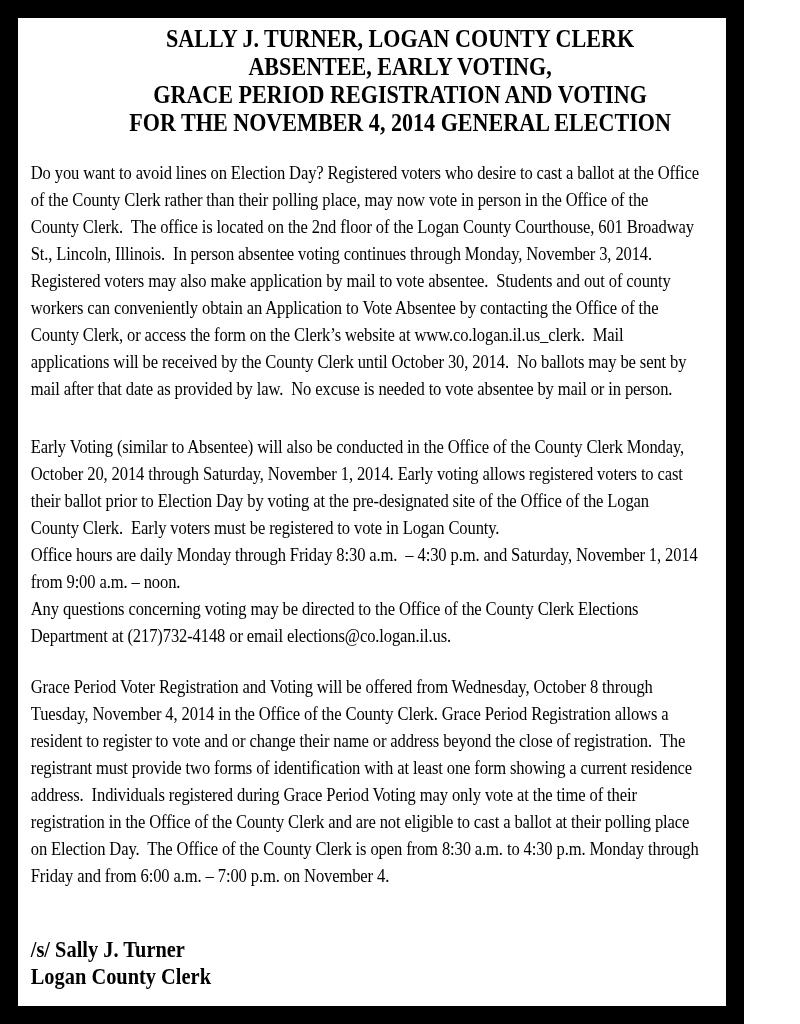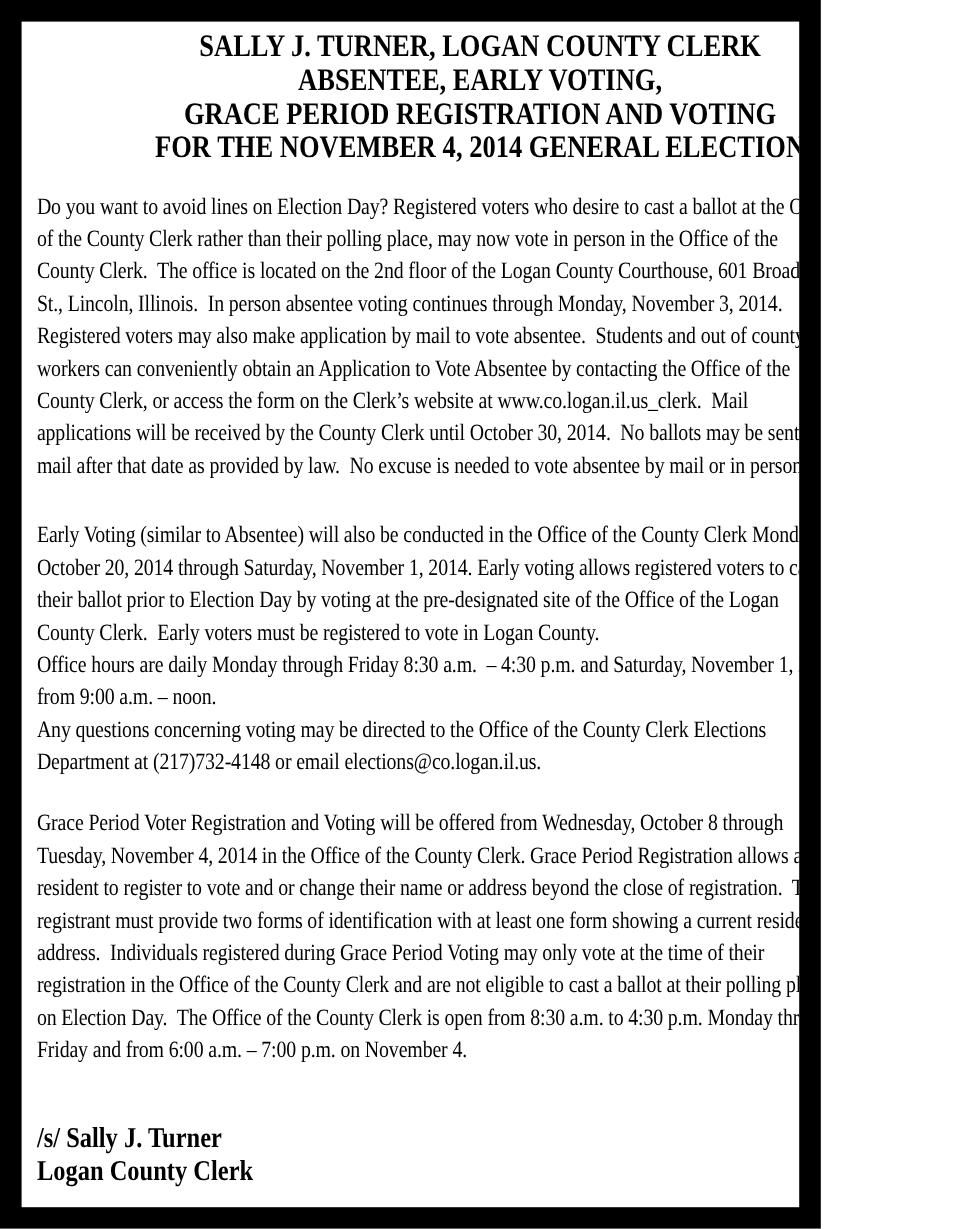--- a/index.html
+++ b/index.html
@@ -1,20 +1,20 @@
 <!DOCTYPE html>
 <html style="--border-color: #000000; --sheet-color: #ffffff; --text-color: #000000;"><head>
 <meta charset="utf-8">
 <style>
   html, body {
     margin: 0;
     padding: 0;
   }
   .page {
-    width: 684px;
+    width: 744px;
     height: 1024px;
     background: var(--border-color, #000000);
     padding: 18px;
     box-sizing: border-box;
   }
   .sheet {
     width: 100%;
     height: 100%;
     background: var(--sheet-color, #ffffff);
     overflow: hidden;

